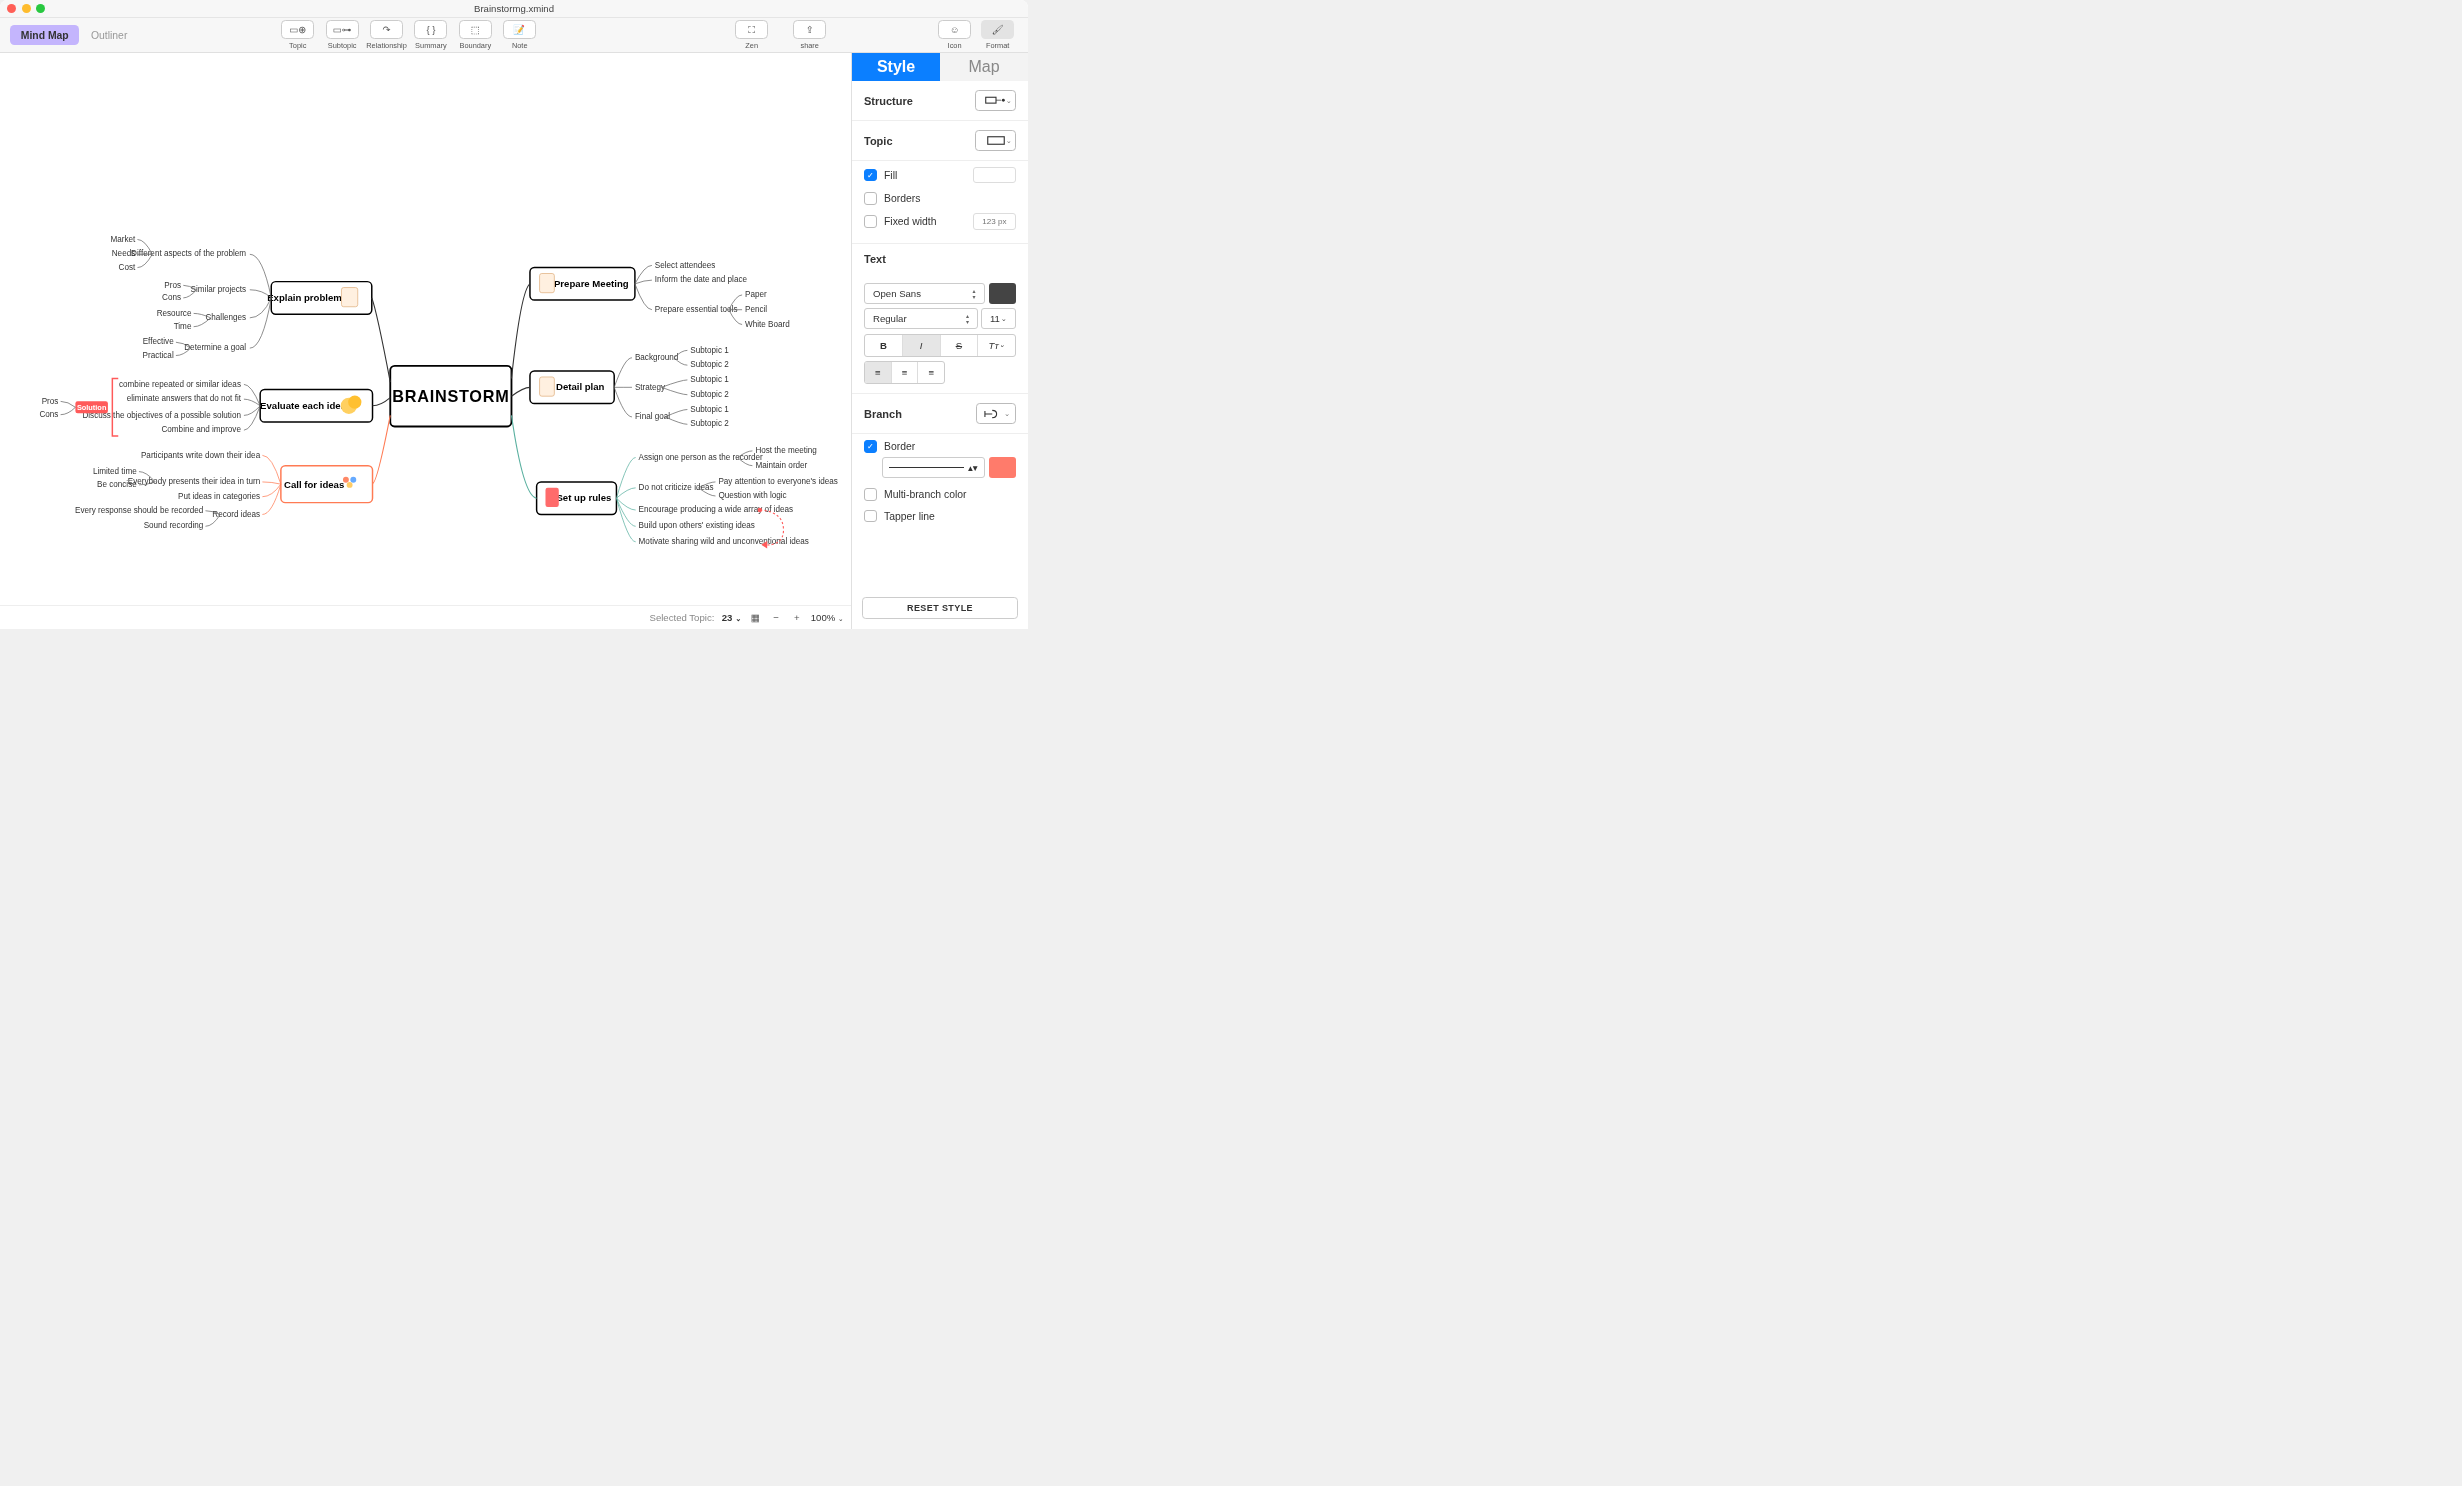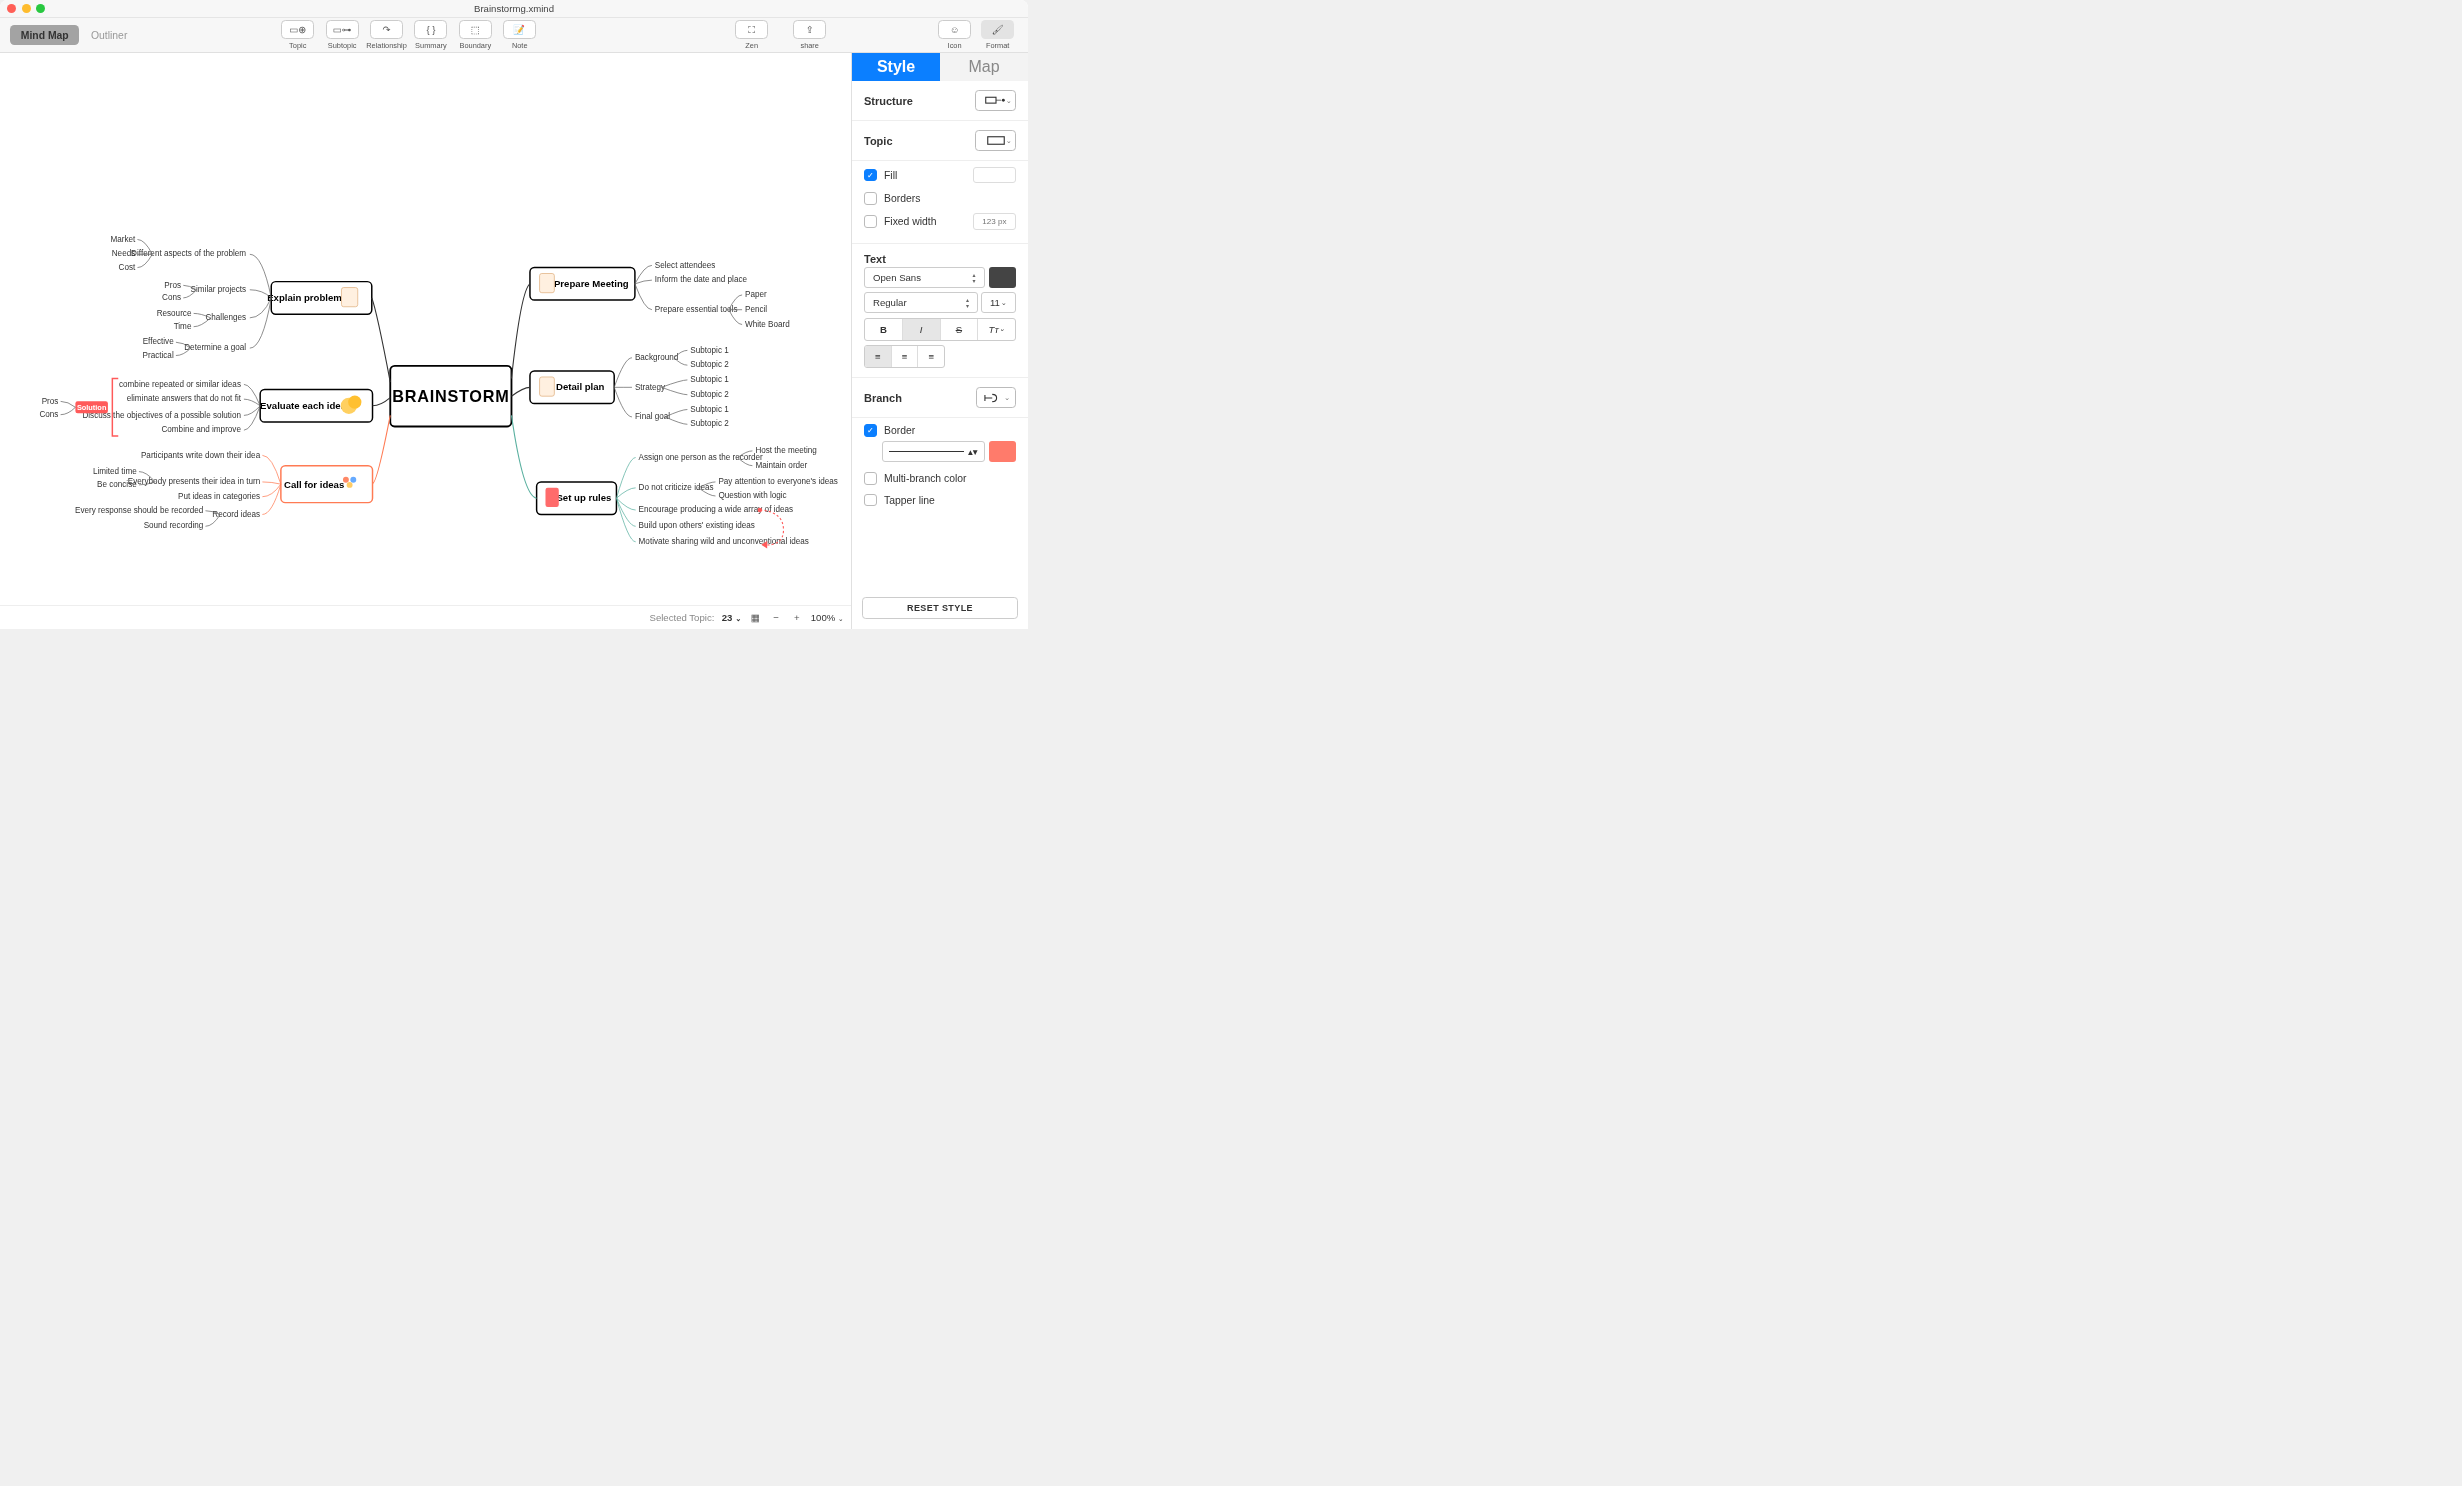--- a/index.html
+++ b/index.html
@@ -20,21 +20,21 @@
 .dot { width: 9px; height: 9px; border-radius: 50%; }
 .dot.red { background: #ff5f57; }
 .dot.yellow { background: #febc2e; }
 .dot.green { background: #28c840; }
 .window-title { position: absolute; left: 0; right: 0; text-align: center; font-size: 9.6px; color: #444; pointer-events: none; }
 
 
 .toolbar { height: 35px; background: #f7f7f7; border-bottom: 0.7px solid #e0e0e0; display: flex; align-items: center; padding: 0 10.4px; }
 .view-toggle { display: flex; gap: 1.5px; }
 .view-btn { padding: 4.4px 10.4px; font-size: 10.4px; border-radius: 4.4px; cursor: pointer; }
-.view-btn.active { background: #a3a3a3; font-weight: 600; }
+.view-btn.active { background: #c4b5fd; font-weight: 600; }
 .view-btn.inactive { color: #999; }
 .tb-center { display: flex; gap: 4.4px; margin-left: 140px; }
 .tb-item { display: flex; flex-direction: column; align-items: center; gap: 1.5px; cursor: pointer; width: 40px; }
 .tb-icon-box { width: 33px; height: 19px; border: 0.7px solid #ccc; border-radius: 4.4px; background: #fff; display: flex; align-items: center; justify-content: center; font-size: 9.6px; color: #555; }
 .tb-label { font-size: 7.4px; color: #555; }
 .tb-group2 { display: flex; gap: 18px; margin-left: 192px; }
 .tb-right { margin-left: auto; display: flex; gap: 3px; }
 .tb-right .tb-icon-box.active { background: #e3e3e3; border: none; }
 
 
@@ -383,21 +383,21 @@
           <label>Borders</label>
         </div>
         <div class="check-row">
           <div class="checkbox"></div>
           <label>Fixed width</label>
           <input class="mini-input" placeholder="123 px" style="">
         </div>
       </div>
 
       <div class="panel-row">
-        <div class="section-title" style="margin-bottom:2px">Text</div>
+        <div class="section-title" style="margin-bottom:18px">Text</div>
         <div style="display:flex;gap:4.4px;margin-bottom:4.4px">
           <div class="select" style="flex:1">
             <span>Open Sans</span>
               <span class="arrows">
                 <span>▴</span>
                 <span>▾</span>
               </span>
           </div>
           <div class="color-swatch" style="background:#444"></div>
         </div>

